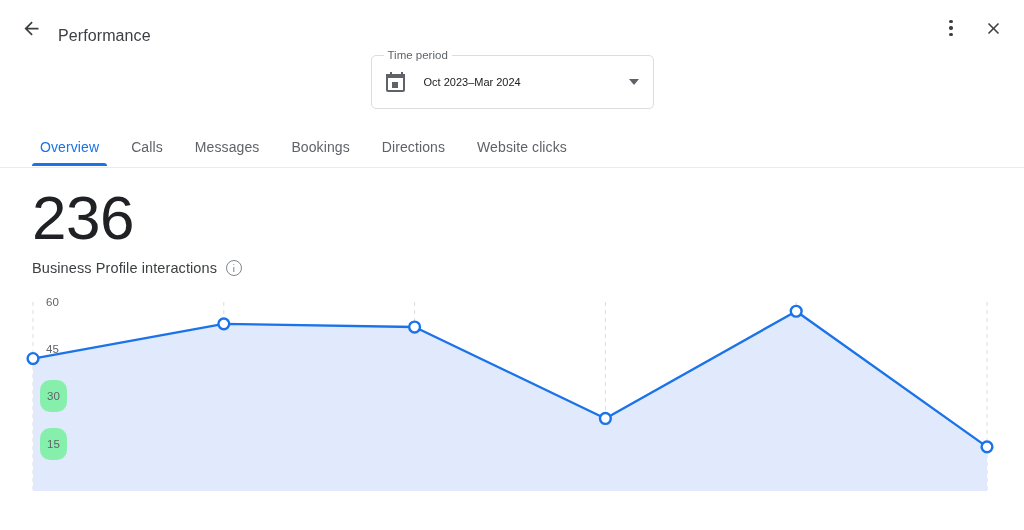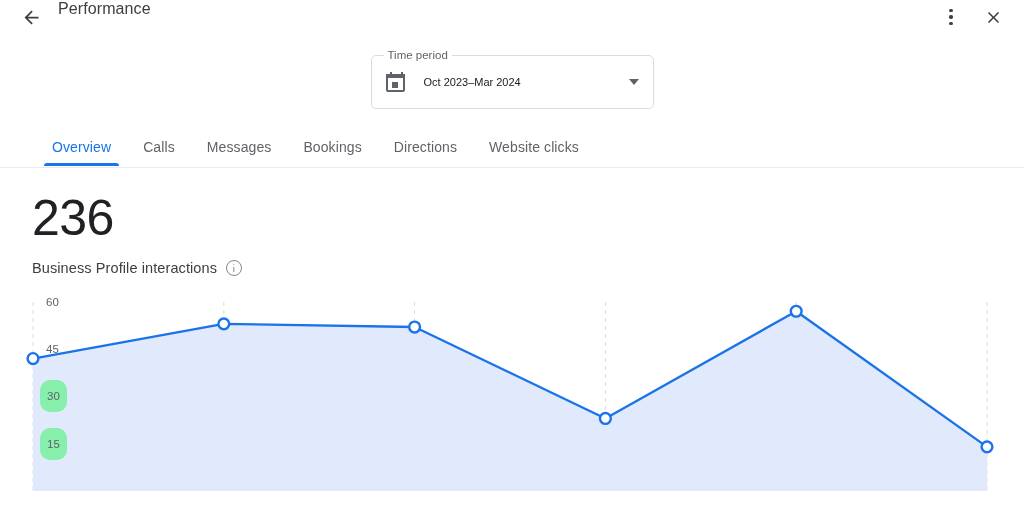--- a/index.html
+++ b/index.html
@@ -9,21 +9,21 @@
     font-family: "Liberation Sans", sans-serif;
     color: #3c4043;
     overflow: hidden;
   }
 
   
   .header {
     position: relative;
     height: 45px;
     display: flex;
-    align-items: flex-start;
+    align-items: flex-end;
     padding: 0 14px;
   }
   .icon-btn {
     width: 34px; height: 34px;
     display: flex; align-items: center; justify-content: center;
     border-radius: 50%;
     cursor: pointer;
     flex: 0 0 auto;
   }
   .header-title {
@@ -97,21 +97,21 @@
     border-right: 5.5px solid transparent;
     border-top: 6px solid #5f6368;
     flex: 0 0 auto;
   }
 
   
   .tabs-wrap {
     position: relative;
     margin-top: 20px;
     border-bottom: 1px solid #e8eaed;
-    padding: 0 36px;
+    padding: 0 24px;
     height: 39px;
   }
   .tabs {
     display: flex;
     align-items: flex-start;
     gap: 0;
     height: 100%;
   }
   .tab {
     position: relative;
@@ -131,21 +131,21 @@
     height: 3px;
     background: #1a73e8;
     border-radius: 3px 3px 0 0;
   }
 
   
   .metric {
     padding: 24px 0 0 32px;
   }
   .metric-value {
-    font-size: 50px;
+    font-size: 62px;
     font-weight: 400;
     color: #202124;
     line-height: 52px;
     letter-spacing: -0.5px;
   }
   .metric-label-row {
     display: flex; align-items: center; gap: 9px;
     margin-top: 16px;
   }
   .metric-label {

